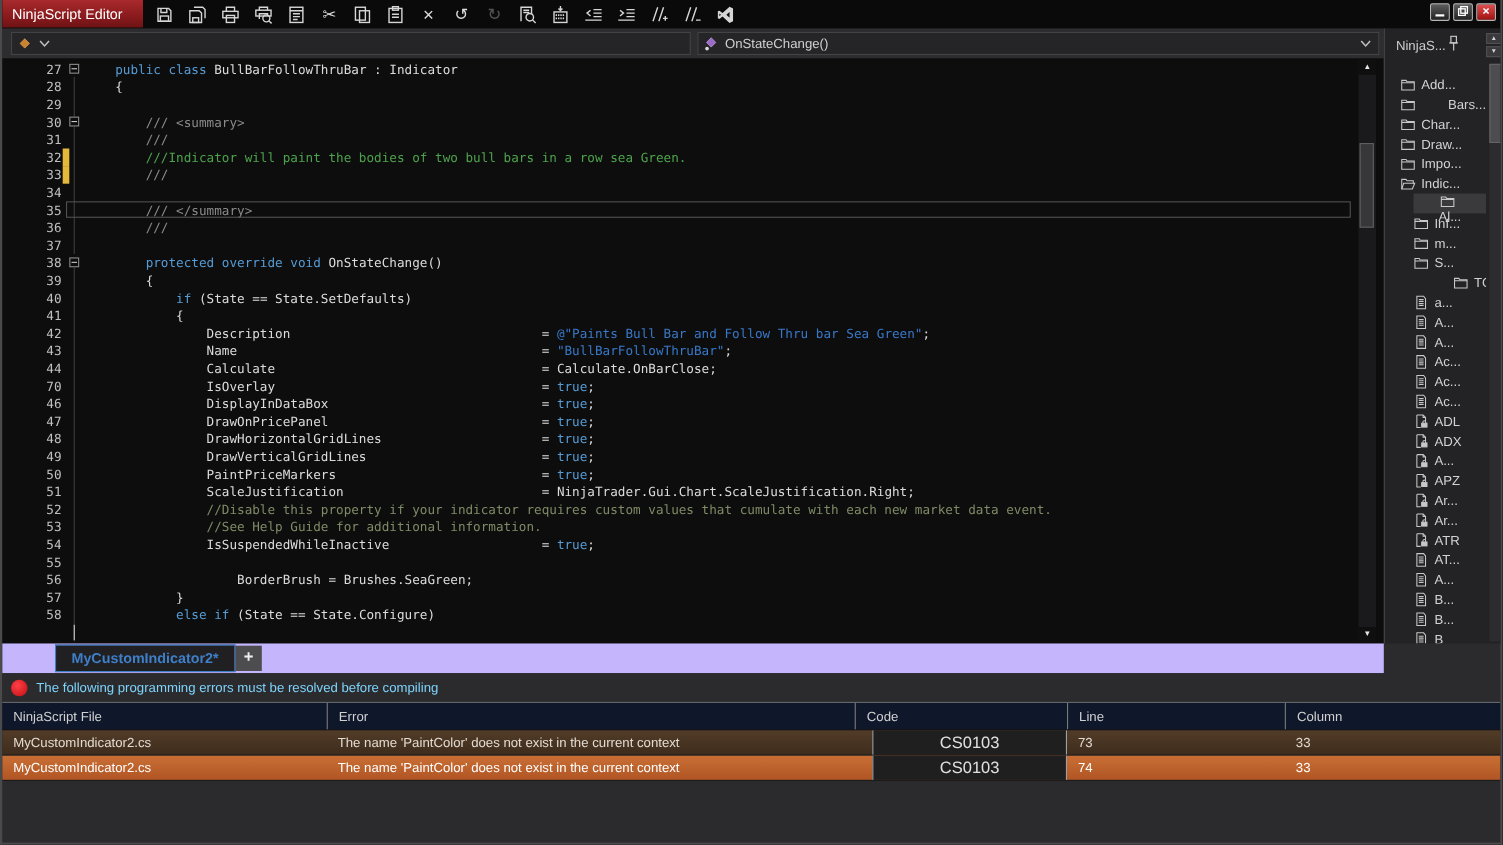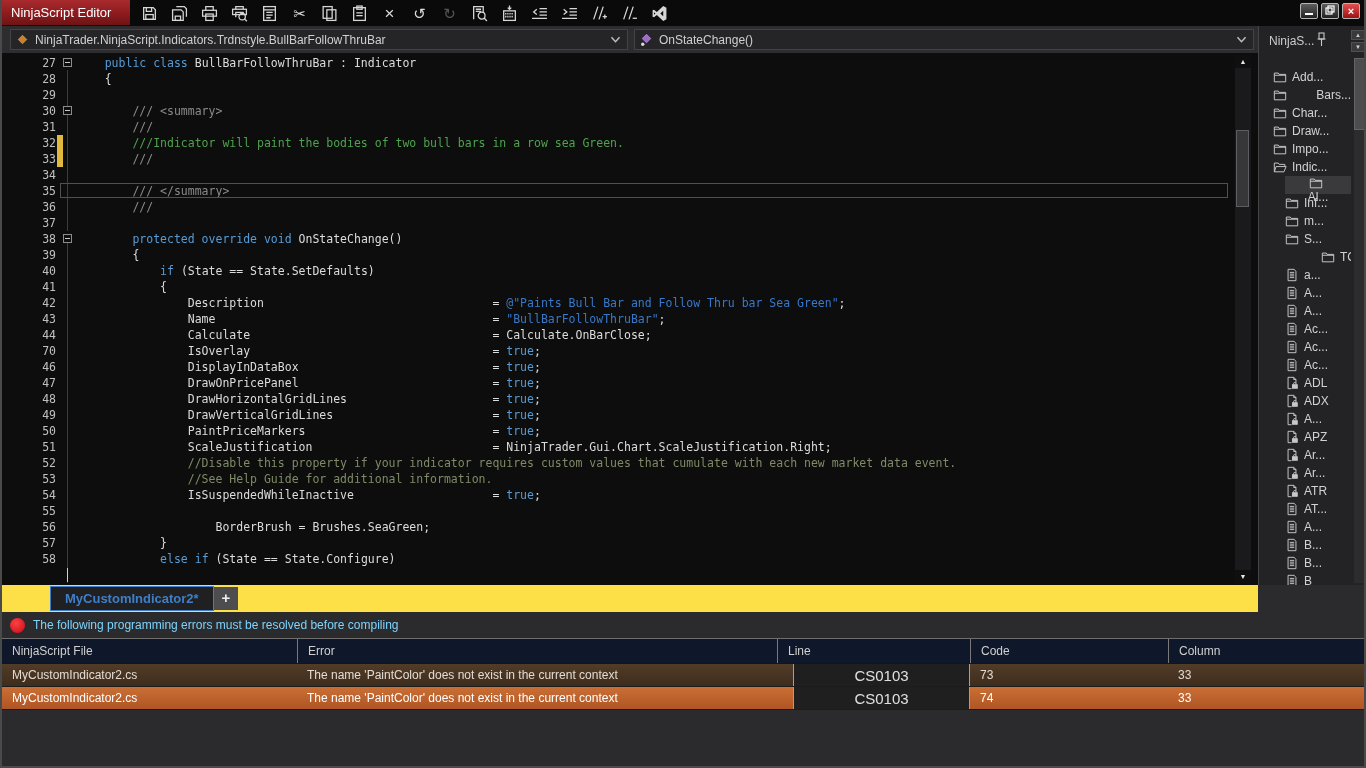--- a/index.html
+++ b/index.html
@@ -55,21 +55,21 @@
   .spinners{position:absolute;right:3px;top:4px;display:flex;flex-direction:column;gap:2px;}
   .spin{width:14px;height:10px;background:#3a3a3c;border:1px solid #505053;color:#d0d0d0;font-size:6px;
         display:flex;align-items:center;justify-content:center;cursor:pointer;}
   .tree{position:absolute;left:0;top:32px;width:92px;height:527px;overflow:hidden;}
   .titem{position:absolute;height:18px;display:flex;align-items:center;color:#d2d2d2;font-size:12px;cursor:pointer;white-space:nowrap;}
   .titem .ticon{display:flex;margin-right:5px;}
   .titem.sel{background:#3a3a3d;flex-direction:column;}
   .tscroll{position:absolute;right:2px;top:32px;width:12px;height:525px;background:#2c2c2e;}
   .tthumb{position:absolute;left:0;top:0;width:12px;height:72px;background:#4d4d50;border:1px solid #636366;}
   
-  .tabrow{position:absolute;left:0;top:585px;width:1256px;height:27px;background:#fde047;}
+  .tabrow{position:absolute;left:0;top:585px;width:1256px;height:27px;background:#c4b5fd;}
   .tab{position:absolute;left:48px;top:1px;height:25px;padding:0 14px;background:#202023;
        border:1px solid #3e7fc8;color:#3e7fc8;font-size:13px;font-weight:bold;line-height:24px;cursor:pointer;}
   .tab-add{position:absolute;left:212px;top:2px;width:24px;height:23px;background:#4d4d50;color:#efefef;
            font-size:15px;font-weight:bold;text-align:center;line-height:22px;cursor:pointer;}
   
   .banner{position:absolute;left:0;top:612px;width:100%;height:26px;background:#2b2b2d;display:flex;align-items:center;}
   .err-circle{width:15px;height:15px;border-radius:50%;background:radial-gradient(circle at 40% 35%,#ff4046,#c00d14);margin:0 8px 0 8px;}
   .banner-text{color:#7dd3fc;font-size:12px;}
   
   .etable{position:absolute;left:0;top:638px;width:100%;}
@@ -216,21 +216,20 @@
     </div>
   </div>
 
   <div class="combo-row">
     <div class="combo combo-class">
       <span class="cicon">
         <svg width="15" height="15" viewBox="0 0 16 16">
             <rect x="4.8" y="4.8" width="6.4" height="6.4" transform="rotate(45 8 8)" fill="#c9822e" stroke="#e0a050" stroke-width="0.7"></rect>
           </svg>
       </span>
-      <span class="ctext">NinjaTrader.NinjaScript.Indicators.Trdnstyle.BullBarFollowThruBar</span>
       <span class="chev">
         <svg width="11" height="9" viewBox="0 0 12 10" fill="none" stroke="#bfbfbf" stroke-width="1.6">
             <path d="M1.5 2.5L6 7.5l4.5-5"></path>
           </svg>
       </span>
     </div>
     <div class="combo combo-method">
       <span class="cicon">
         <svg width="15" height="15" viewBox="0 0 16 16">
             <rect x="4.8" y="3.8" width="6.4" height="6.4" transform="rotate(45 8 7)" fill="#9b6bc8" stroke="#c49ae6" stroke-width="0.7"></rect>
@@ -701,22 +700,22 @@
 
   <div class="banner">
     <span class="err-circle"></span>
     <span class="banner-text">The following programming errors must be resolved before compiling</span>
   </div>
 
   <div class="etable" id="etable">
       <div class="trow thead">
         <div class="tcell">NinjaScript File</div>
         <div class="tcell">Error</div>
+        <div class="tcell">Code</div>
         <div class="tcell">Line</div>
-        <div class="tcell">Code</div>
         <div class="tcell">Column</div>
       </div>
       <div class="trow drow plain">
         <div class="tcell">MyCustomIndicator2.cs</div>
         <div class="tcell">The name 'PaintColor' does not exist in the current context</div>
         <div class="tcell cell-code">CS0103</div>
         <div class="tcell">73</div>
         <div class="tcell">33</div>
       </div>
       <div class="trow drow sel">

